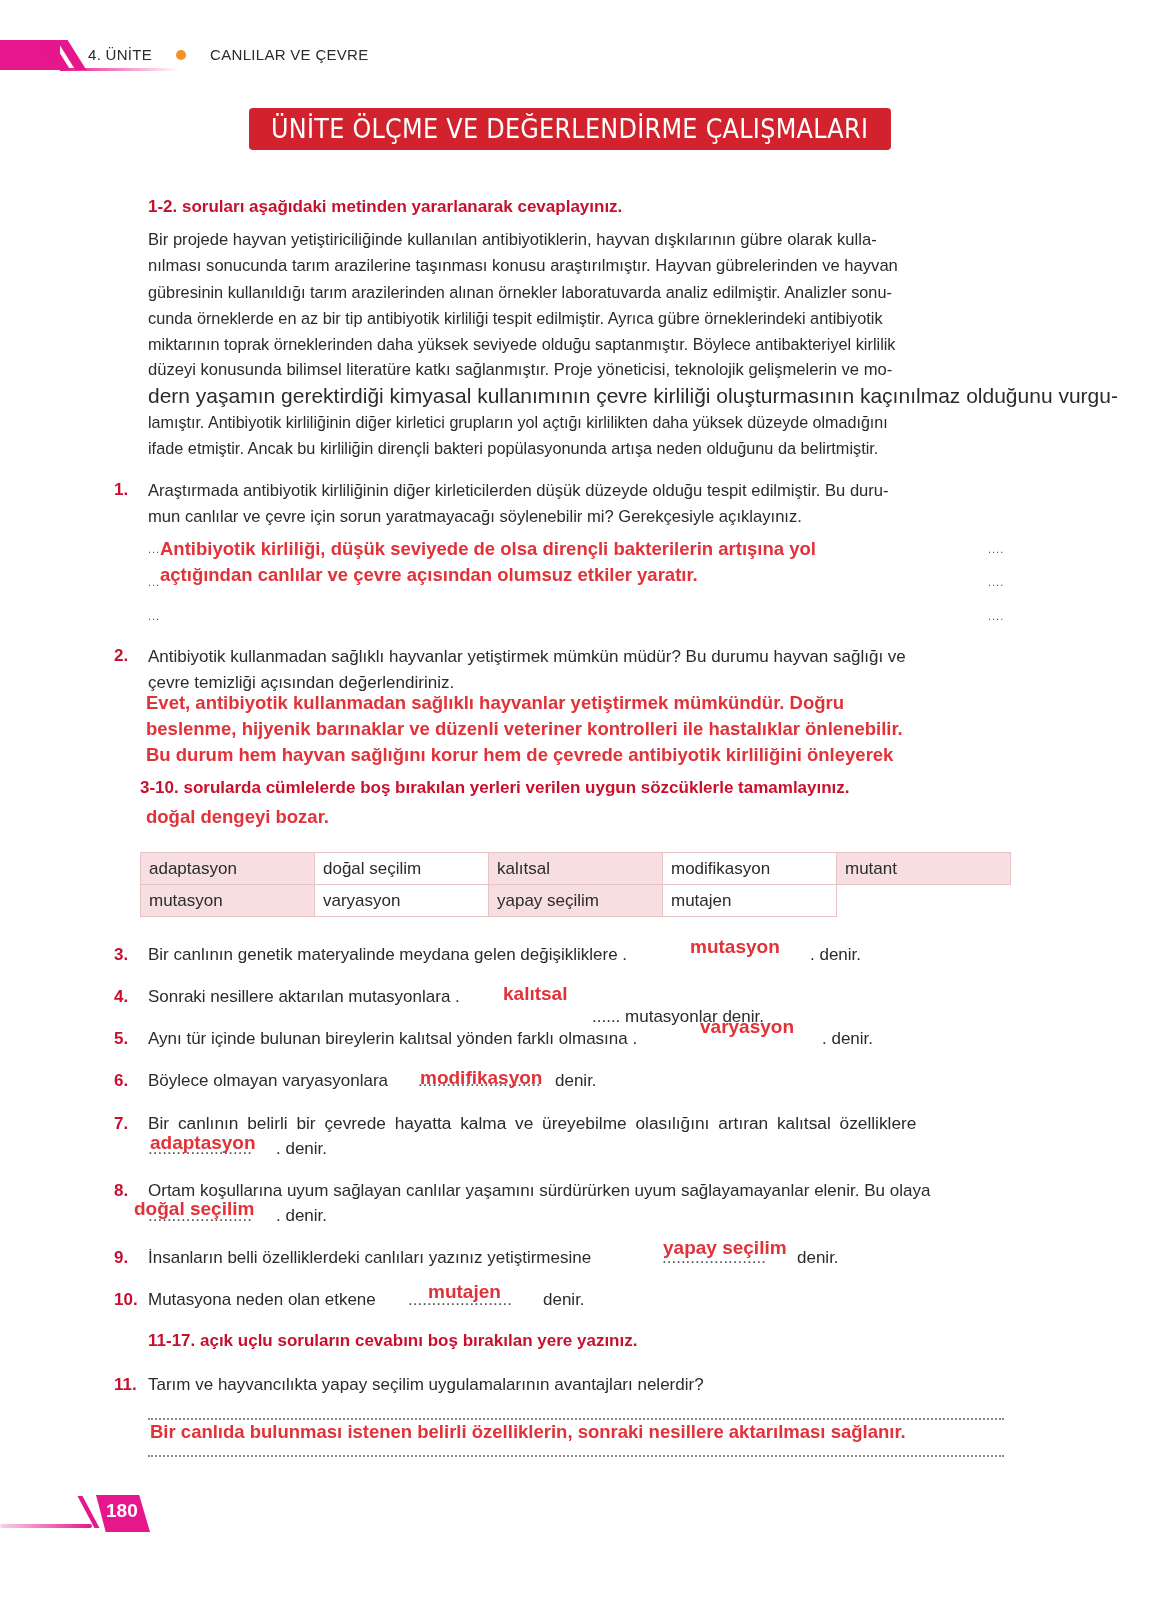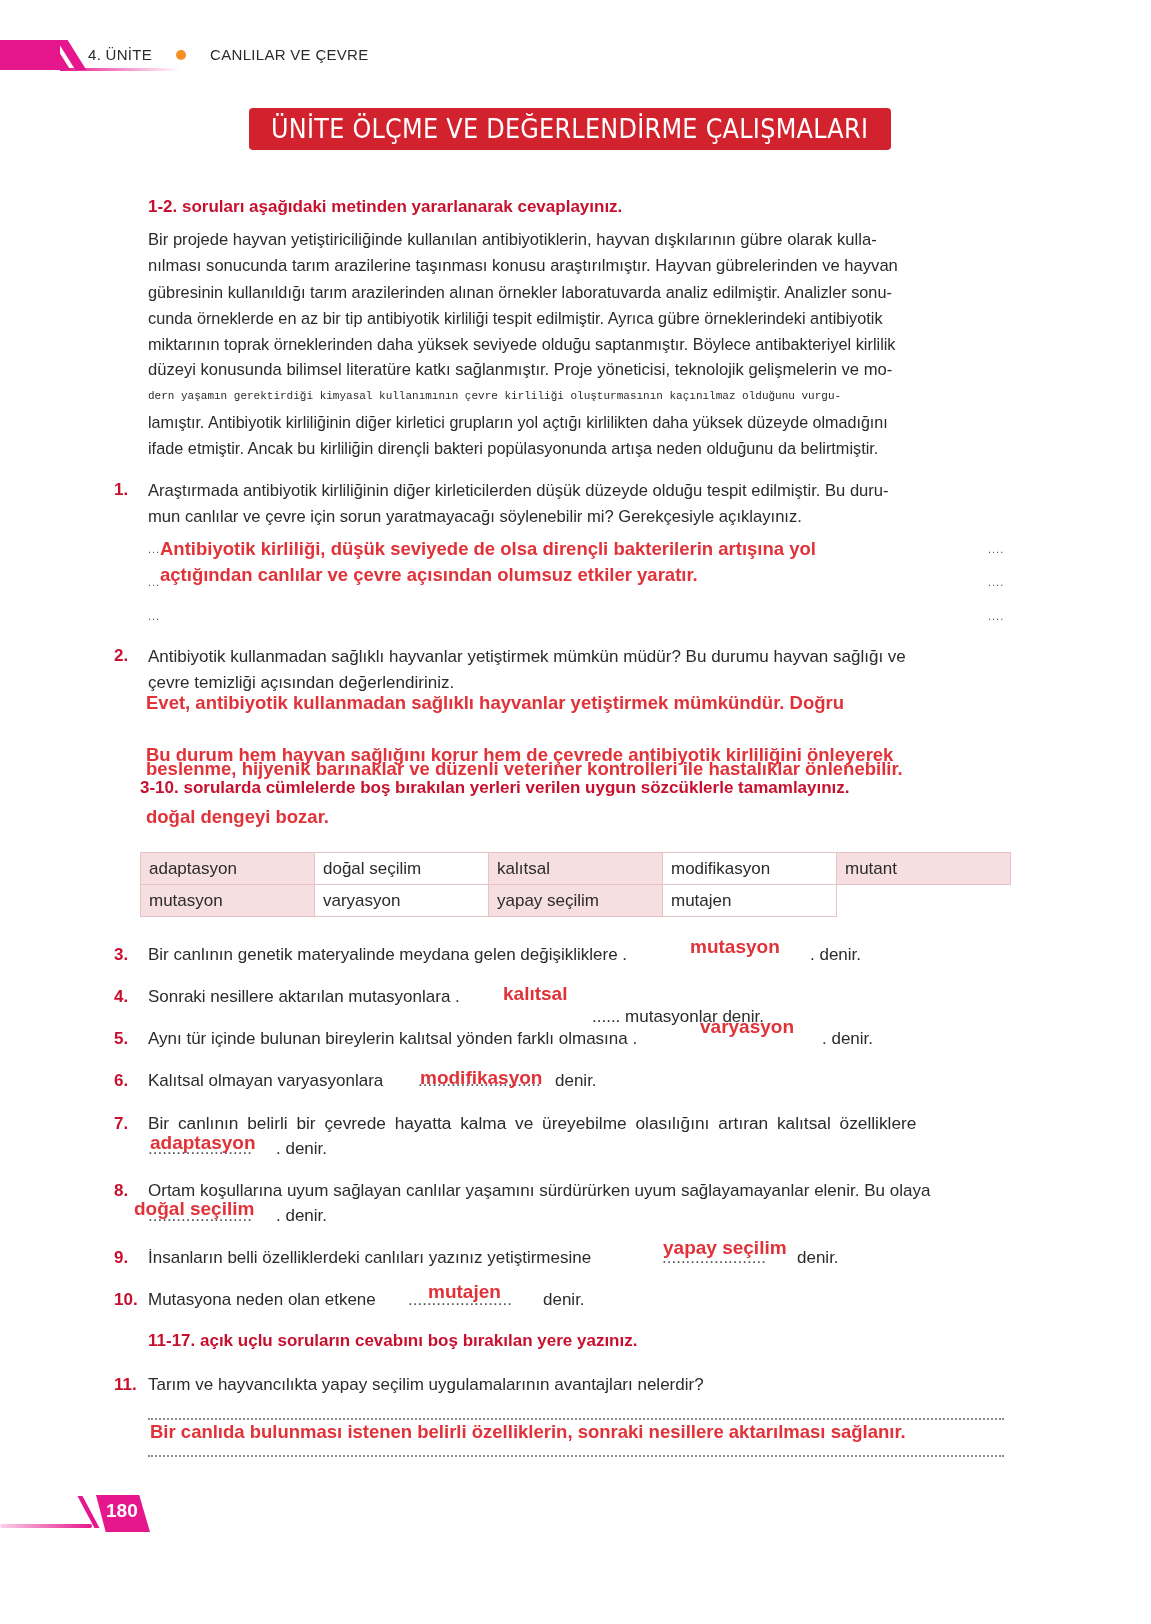--- a/index.html
+++ b/index.html
@@ -65,21 +65,21 @@
 
 <div class="instr" style="left:148px; top:197px;">1-2. soruları aşağıdaki metinden yararlanarak cevaplayınız.</div>
 
 <div>
   <div class="body" style="left:148px; top:227px; width:878px; white-space:nowrap; font-size:16.6px;">Bir projede hayvan yetiştiriciliğinde kullanılan antibiyotiklerin, hayvan dışkılarının gübre olarak kulla-</div>
   <div class="body" style="left:148px; top:253px; width:878px; white-space:nowrap; font-size:16.6px;">nılması sonucunda tarım arazilerine taşınması konusu araştırılmıştır. Hayvan gübrelerinden ve hayvan</div>
   <div class="body" style="left:148px; top:279px; width:878px; white-space:nowrap; font-size:16.3px;">gübresinin kullanıldığı tarım arazilerinden alınan örnekler laboratuvarda analiz edilmiştir. Analizler sonu-</div>
   <div class="body" style="left:148px; top:305px; width:878px; white-space:nowrap; font-size:16.3px;">cunda örneklerde en az bir tip antibiyotik kirliliği tespit edilmiştir. Ayrıca gübre örneklerindeki antibiyotik</div>
   <div class="body" style="left:148px; top:331px; width:878px; white-space:nowrap; font-size:16.3px;">miktarının toprak örneklerinden daha yüksek seviyede olduğu saptanmıştır. Böylece antibakteriyel kirlilik</div>
   <div class="body" style="left:148px; top:357px; width:878px; white-space:nowrap; font-size:16.6px;">düzeyi konusunda bilimsel literatüre katkı sağlanmıştır. Proje yöneticisi, teknolojik gelişmelerin ve mo-</div>
-  <div class="body" style="left:148px; top:383px; width:878px; white-space:nowrap; font-size:11px;font-family:Liberation Mono, monospace;">dern yaşamın gerektirdiği kimyasal kullanımının çevre kirliliği oluşturmasının kaçınılmaz olduğunu vurgu-</div>
+  <div class="body" style="left:148px; top:383px; width:878px; white-space:nowrap; font-size:21px;">dern yaşamın gerektirdiği kimyasal kullanımının çevre kirliliği oluşturmasının kaçınılmaz olduğunu vurgu-</div>
   <div class="body" style="left:148px; top:409px; width:878px; white-space:nowrap; font-size:16.1px;">lamıştır. Antibiyotik kirliliğinin diğer kirletici grupların yol açtığı kirlilikten daha yüksek düzeyde olmadığını</div>
   <div class="body" style="left:148px; top:435px; width:878px; white-space:nowrap; font-size:16.3px;">ifade etmiştir. Ancak bu kirliliğin dirençli bakteri popülasyonunda artışa neden olduğunu da belirtmiştir.</div>
 </div>
 
 <div>
   <div class="qnum" style="left:114px; top:480px;">1.</div>
   <div class="qtext" style="left:148px; top:478px; font-size:16.6px;">Araştırmada antibiyotik kirliliğinin diğer kirleticilerden düşük düzeyde olduğu tespit edilmiştir. Bu duru-</div>
   <div class="qtext" style="left:148px; top:504px; font-size:16.6px;">mun canlılar ve çevre için sorun yaratmayacağı söylenebilir mi? Gerekçesiyle açıklayınız.</div>
   <div class="dots-small" style="left:148px; top:543px;">...</div>
   <div class="ans" style="left:160px; top:536px; font-size:18.5px;text-align:right;">Antibiyotik kirliliği, düşük seviyede de olsa dirençli bakterilerin artışına yol</div>
@@ -89,21 +89,21 @@
   <div class="dots-small" style="left:988px; top:576px;">....</div>
   <div class="dots-small" style="left:148px; top:610px;">...</div>
   <div class="dots-small" style="left:988px; top:610px;">....</div>
 </div>
 
 <div>
   <div class="qnum" style="left:114px; top:646px;">2.</div>
   <div class="qtext" style="left:148px; top:644px; font-size:17px;">Antibiyotik kullanmadan sağlıklı hayvanlar yetiştirmek mümkün müdür? Bu durumu hayvan sağlığı ve</div>
   <div class="qtext" style="left:148px; top:670px; font-size:17px;">çevre temizliği açısından değerlendiriniz.</div>
   <div class="ans" style="left:146px; top:690px; font-size:18.5px;">Evet, antibiyotik kullanmadan sağlıklı hayvanlar yetiştirmek mümkündür. Doğru</div>
-  <div class="ans" style="left:146px; top:716px; font-size:18.5px;margin-top:40px;">beslenme, hijyenik barınaklar ve düzenli veteriner kontrolleri ile hastalıklar önlenebilir.</div>
+  <div class="ans" style="left:146px; top:716px; font-size:18.5px;">beslenme, hijyenik barınaklar ve düzenli veteriner kontrolleri ile hastalıklar önlenebilir.</div>
   <div class="ans" style="left:146px; top:742px; font-size:18.5px;">Bu durum hem hayvan sağlığını korur hem de çevrede antibiyotik kirliliğini önleyerek</div>
   <div class="ans" style="left:146px; top:804px; font-size:18.5px;">doğal dengeyi bozar.</div>
 </div>
 
 <div class="instr" style="left:140px; top:778px;">3-10. sorularda cümlelerde boş bırakılan yerleri verilen uygun sözcüklerle tamamlayınız.</div>
 
 <table class="wtable">
   <tbody>
       <tr>
     <td class="pink">adaptasyon</td>
@@ -138,21 +138,21 @@
 
 <div>
   <div class="qnum" style="left:114px; top:1029px;">5.</div>
   <div class="qtext" style="left:148px; top:1026px;">Aynı tür içinde bulunan bireylerin kalıtsal yönden farklı olmasına .</div>
   <div class="ans-fill" style="left:700px; top:1016px;">varyasyon</div>
   <div class="qtext" style="left:822px; top:1026px;">. denir.</div>
 </div>
 
 <div>
   <div class="qnum" style="left:114px; top:1071px;">6.</div>
-  <div class="qtext" style="left:148px; top:1068px;">Kalıtsal olmayan varyasyonlara</div>
+  <div class="qtext" style="left:148px; top:1068px;">Böylece olmayan varyasyonlara</div>
   <div class="qtext" style="left:418px; top:1068px; color:#555;">..........................</div>
   <div class="ans-fill" style="left:420px; top:1067px;">modifikasyon</div>
   <div class="qtext" style="left:555px; top:1068px;">denir.</div>
 </div>
 
 <div>
   <div class="qnum" style="left:114px; top:1114px;">7.</div>
   <div class="qtext-wrap" style="left:148px; top:1111px; width:878px; white-space:nowrap; font-size:17.3px; word-spacing:4px;">Bir canlının belirli bir çevrede hayatta kalma ve üreyebilme olasılığını artıran kalıtsal özelliklere</div>
   <div class="qtext" style="left:148px; top:1136px; color:#555;">......................</div>
   <div class="ans-fill" style="left:150px; top:1132px;">adaptasyon</div>

